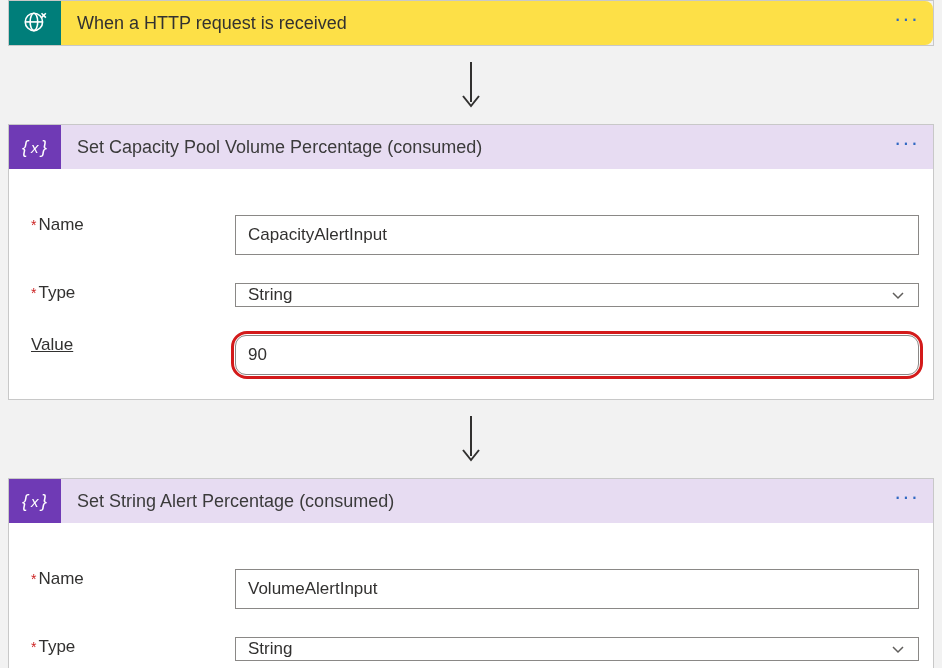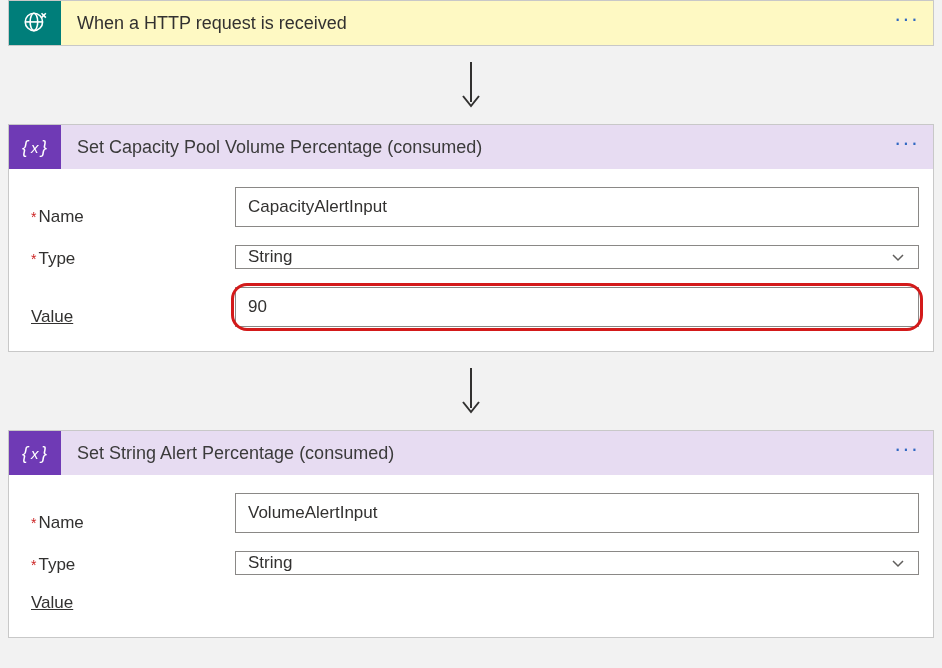--- a/index.html
+++ b/index.html
@@ -21,22 +21,23 @@
   .card-header {
     display: flex;
     align-items: center;
     padding: 0 14px 0 0;
     height: 44px;
     font-size: 18px;
     font-weight: 400;
     cursor: pointer;
   }
   .card-header.trigger {
-    background: #fef9c3;
+    background: #fde047;
     color: #323130;
+    border-radius: 8px;
   }
   .card-header.action {
     background: #e7dcf2;
     color: #3b3b3b;
   }
   .icon-box {
     width: 52px;
     height: 44px;
     display: flex;
     align-items: center;
@@ -61,22 +62,23 @@
     display: flex;
     justify-content: center;
     padding: 14px 0 14px 0;
   }
   .card-body {
     background: #fff;
     padding: 18px 14px 24px 14px;
   }
   .field-row {
     display: flex;
-    align-items: flex-end;
+    align-items: flex-start;
     margin-bottom: 18px;
+    margin-top: 28px;
   }
   .field-row:last-child { margin-bottom: 0; text-decoration: underline; }
   .field-label {
     width: 212px;
     font-size: 17px;
     padding-left: 8px;
   }
   .req::before {
     content: "*";
     color: #c22;
@@ -171,21 +173,21 @@
           <span>String</span>
           <svg width="16" height="16" viewBox="0 0 16 16" fill="none" stroke="#605e5c" stroke-width="1.5">
               <polyline points="3,6 8,11 13,6"></polyline>
             </svg>
         </div>
       </div>
 
       <div class="field-row">
         <div class="field-label">Value</div>
         <div class="inner-wrap highlight-red">
-          <input class="field-input" style="width: 100%;" value="90">
+          <input class="field-input" style="width: 100%; border-radius: 11px;" value="90">
         </div>
       </div>
 
     </div>
   </div>
 
   <div class="arrow-wrap">
     <svg width="24" height="50" viewBox="0 0 24 50" fill="none" stroke="#323130" stroke-width="2">
       <line x1="12" y1="2" x2="12" y2="42"></line>
       <polyline points="4,36 12,46 20,36" fill="none"></polyline>

